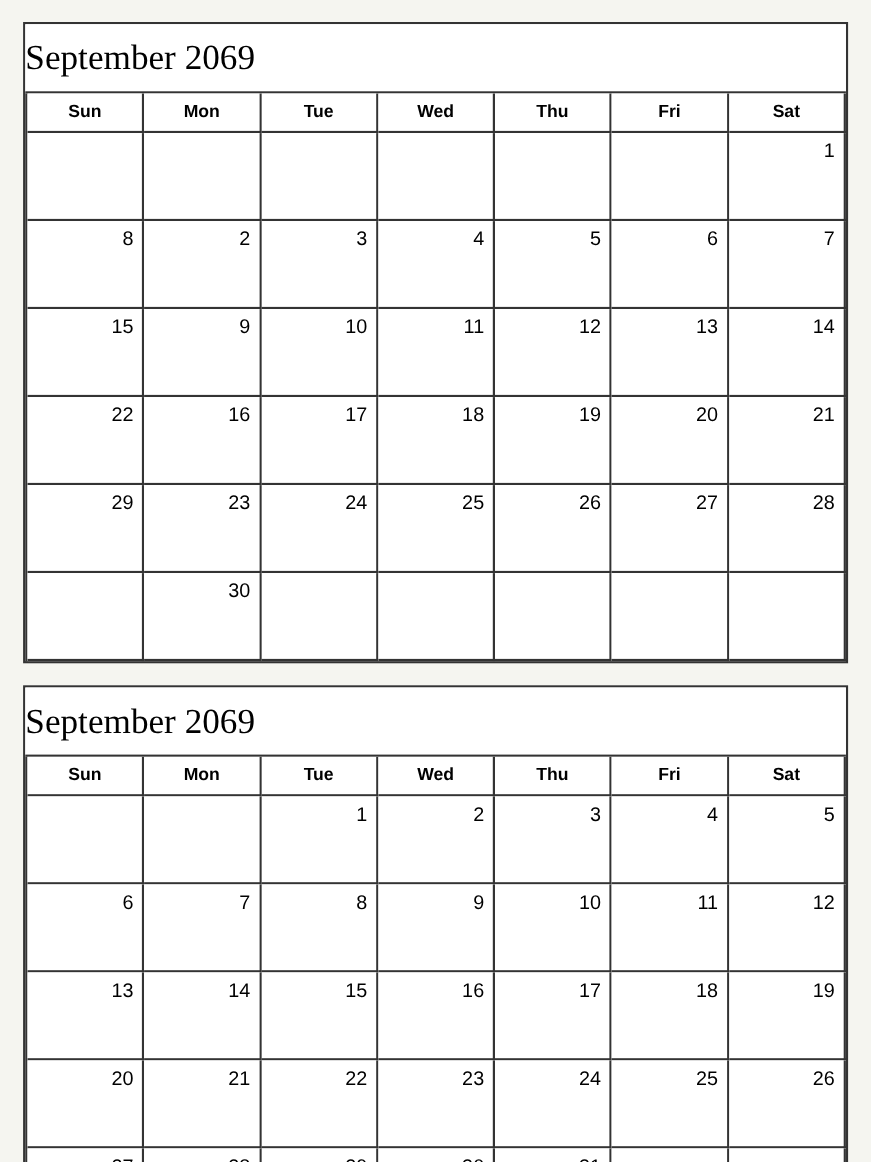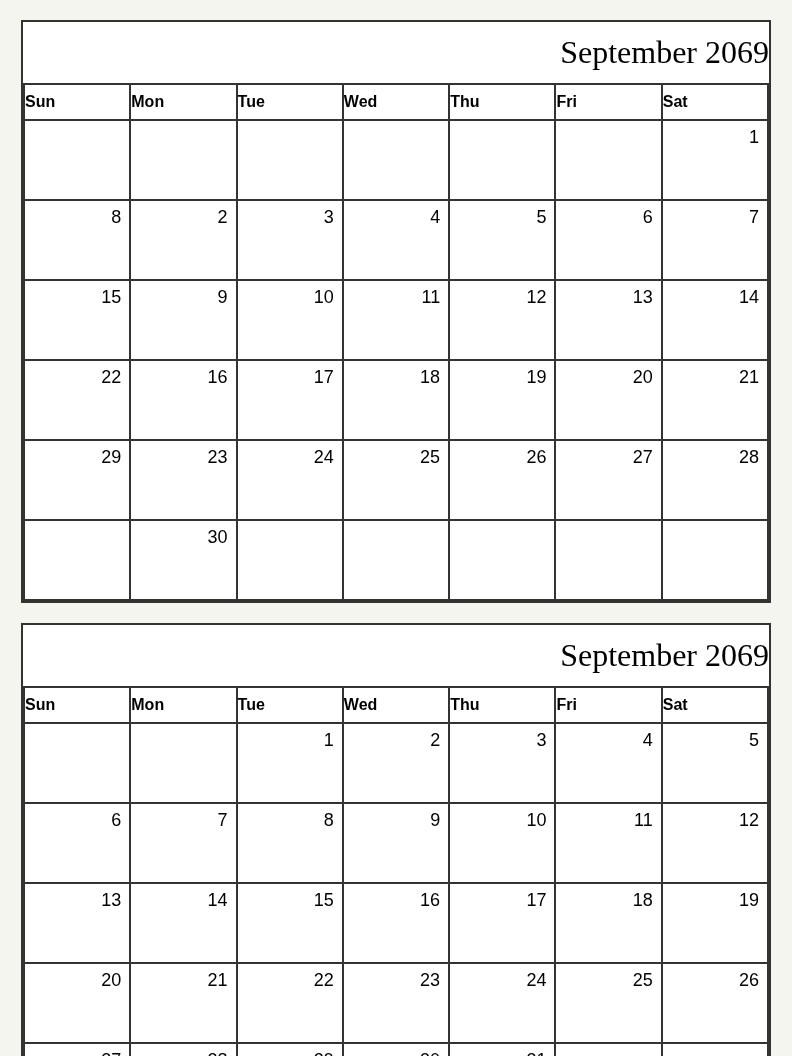--- a/index.html
+++ b/index.html
@@ -17,34 +17,34 @@
       align-items: center;
       padding: 20px;
       gap: 20px;
     }
     .calendar {
       width: 750px;
       background: white;
       border: 2px solid #333;
     }
     .calendar-title {
-      text-align: right;
+      text-align: left;
       font-size: 32px;
       font-family: Georgia, serif;
       padding: 12px 0;
       border-bottom: 2px solid #333;
       background: white;
     }
     .calendar-grid {
       display: grid;
       grid-template-columns: repeat(7, 1fr);
       border-left: 2px solid #333;
     }
     .day-header {
-      text-align: left;
+      text-align: center;
       font-weight: bold;
       font-size: 16px;
       padding: 8px 0;
       border-right: 2px solid #333;
       border-bottom: 2px solid #333;
       background: white;
     }
     .day-cell {
       border-right: 2px solid #333;
       border-bottom: 2px solid #333;

